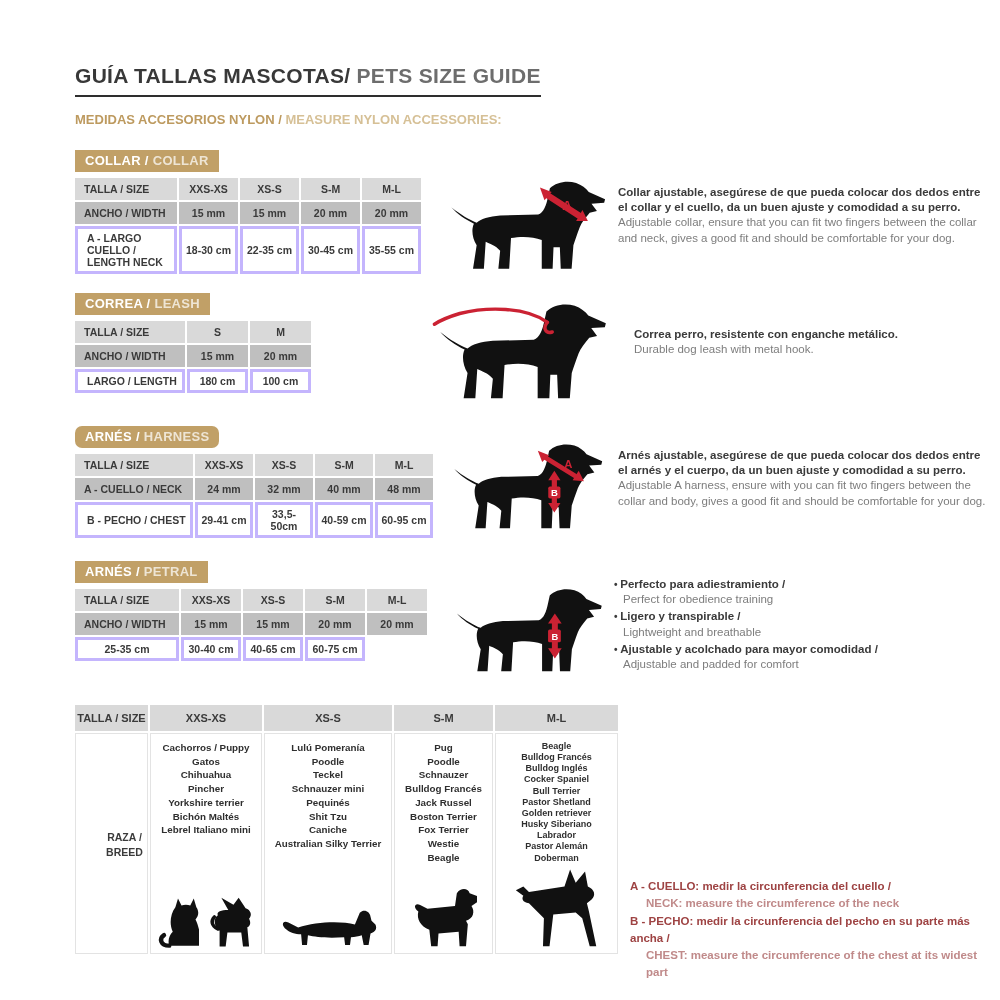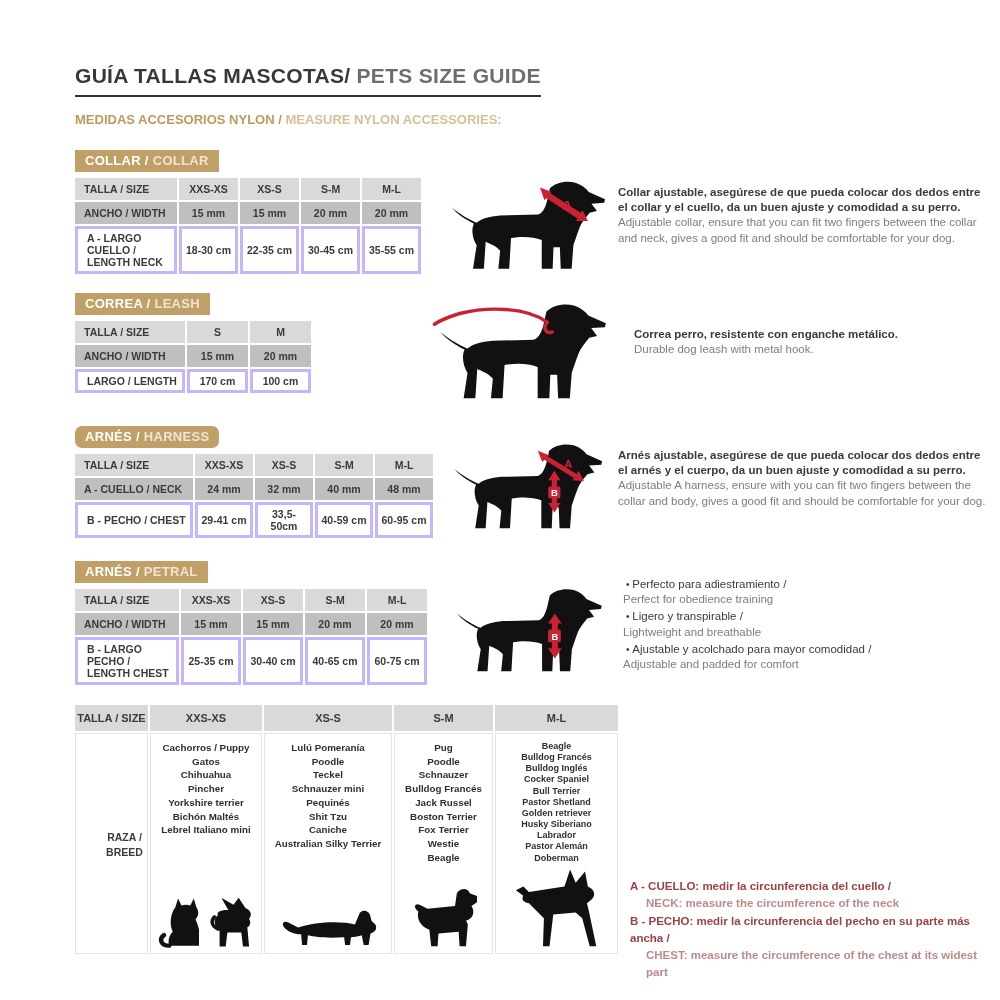--- a/index.html
+++ b/index.html
@@ -34,21 +34,21 @@
   .bg1 { background:#d9d9d9; }
   .bg2 { background:#bfbfbf; }
   .bgw { background:#fff; border:3px solid #c4b5fd; }
   .tall { min-height:34px; }
 
   
   .desc { font-size:11.5px; line-height:1.32; }
   .desc .es { font-weight:700; color:#3a3a3a; }
   .desc .en { font-weight:400; color:#7d7d7d; }
   .bullets { font-size:11.5px; line-height:1.32; }
-  .bullets .es { font-weight:400; color:#3a3a3a;margin-left:12px; }
+  .bullets .es { font-weight:700; color:#3a3a3a; }
   .bullets .es::before { content:"• "; font-size:10px; }
   .bullets .en { font-weight:400; color:#7d7d7d; padding-left:9px; margin-bottom:2px; }
 
   
   .breeds-grid { display:grid; grid-template-columns:73px 112px 128px 99px 123px; gap:2px; }
   .bh { background:#d9d9d9; font-size:11px; font-weight:700; display:flex;
         align-items:center; justify-content:center; min-height:26px; }
   .body-cell { background:#fff; border:1px solid #e3e3e3; min-height:198px;
                display:flex; flex-direction:column; align-items:center; padding:7px 2px 3px; }
   .label-cell { justify-content:center; font-size:10.5px; font-weight:700; text-align:center; line-height:1.5;padding-left:28px; }
@@ -111,21 +111,21 @@
   <div class="abs badge" style="left:75px; top:293px;"><span>CORREA /</span><span class="en"> LEASH</span></div>
 
   <div class="abs sizes-table correa-grid" style="left:75px; top:321px;">
     <div class="cell lbl bg1">TALLA / SIZE</div>
     <div class="cell bg1">S</div>
     <div class="cell bg1">M</div>
     <div class="cell lbl bg2">ANCHO / WIDTH</div>
     <div class="cell bg2">15 mm</div>
     <div class="cell bg2">20 mm</div>
     <div class="cell lbl bgw">LARGO / LENGTH</div>
-    <div class="cell bgw">170 cm</div>
+    <div class="cell bgw">180 cm</div>
     <div class="cell bgw">100 cm</div>
   </div>
 
   <svg class="abs" style="left:432px; top:295px;" width="186" height="112" viewBox="0 0 190 115">
     <path fill="#111111" d="M8,38 C18,46 28,52 36,55 C40,51 50,48 62,47 L104,46 C110,44 113,36 115,26 L117,17 C124,10 136,8 146,11 C152,13 157,17 160,21 L178,29 L177,33 L163,34 L169,42 L161,44 C156,50 152,55 150,60 C147,68 145,74 143,80 L141,106 L129,106 L128,82 L121,82 L120,106 L108,106 L108,74 C98,70 84,70 74,72 L72,106 L60,106 L62,86 C57,80 50,78 46,76 L44,106 L32,106 L36,80 C31,72 30,62 33,56 C24,52 14,45 8,38 Z"></path>
     <path d="M118,28 C96,12 56,12 28,19 C18,22 8,26 2,30" stroke="#cb2233" stroke-width="3.5" fill="none" stroke-linecap="round"></path>
     <path d="M118,28 C113,34 116,40 123,38" stroke="#cb2233" stroke-width="3.5" fill="none" stroke-linecap="round"></path>
   </svg>
 
   <div class="abs desc" style="left:618px; top:327px; width:370px;margin-left:16px;">
@@ -177,21 +177,20 @@
     <div class="cell lbl bg1">TALLA / SIZE</div>
     <div class="cell bg1">XXS-XS</div>
     <div class="cell bg1">XS-S</div>
     <div class="cell bg1">S-M</div>
     <div class="cell bg1">M-L</div>
     <div class="cell lbl bg2">ANCHO / WIDTH</div>
     <div class="cell bg2">15 mm</div>
     <div class="cell bg2">15 mm</div>
     <div class="cell bg2">20 mm</div>
     <div class="cell bg2">20 mm</div>
-    <div class="cell lbl bgw tall">B - LARGO PECHO / LENGTH CHEST</div>
     <div class="cell bgw">25-35 cm</div>
     <div class="cell bgw">30-40 cm</div>
     <div class="cell bgw">40-65 cm</div>
     <div class="cell bgw">60-75 cm</div>
   </div>
 
   <svg class="abs" style="left:448px; top:581px;" width="166" height="98" viewBox="0 0 190 115">
     <path fill="#111111" d="M8,38 C18,46 28,52 36,55 C40,51 50,48 62,47 L104,46 C110,44 113,36 115,26 L117,17 C124,10 136,8 146,11 C152,13 157,17 160,21 L178,29 L177,33 L163,34 L169,42 L161,44 C156,50 152,55 150,60 C147,68 145,74 143,80 L141,106 L129,106 L128,82 L121,82 L120,106 L108,106 L108,74 C98,70 84,70 74,72 L72,106 L60,106 L62,86 C57,80 50,78 46,76 L44,106 L32,106 L36,80 C31,72 30,62 33,56 C24,52 14,45 8,38 Z"></path>
     <path d="M123,46 L123,84" stroke="#cb2233" stroke-width="7" stroke-linecap="round"></path>
     <polygon points="115,50 131,50 123,38" fill="#cb2233"></polygon>

